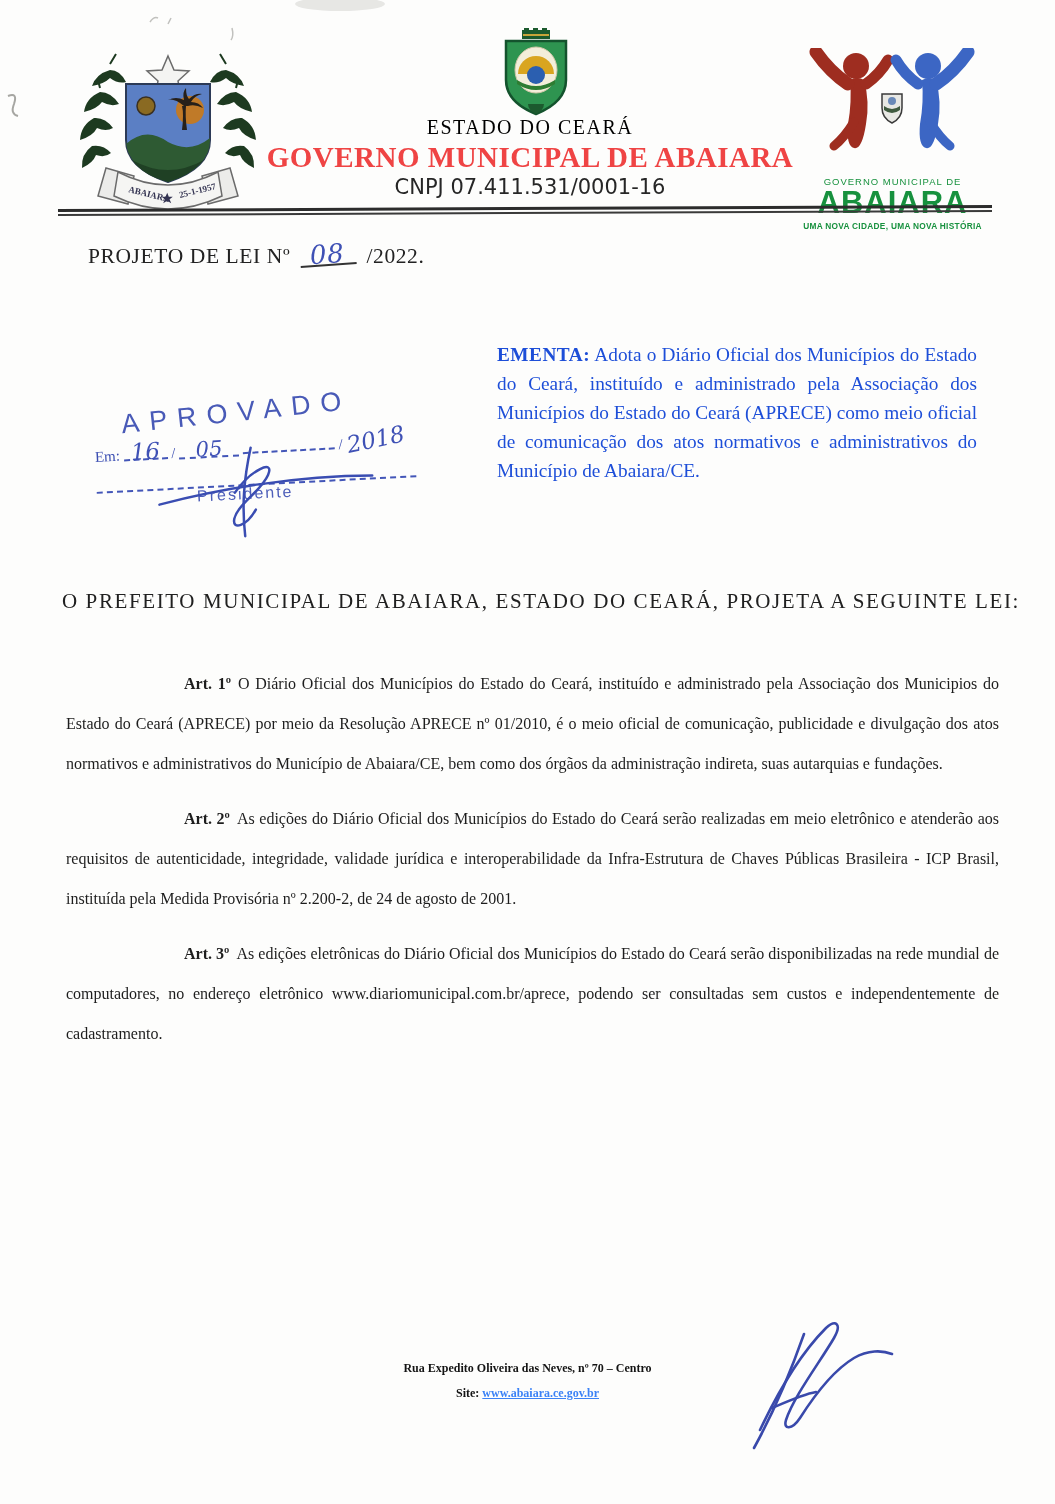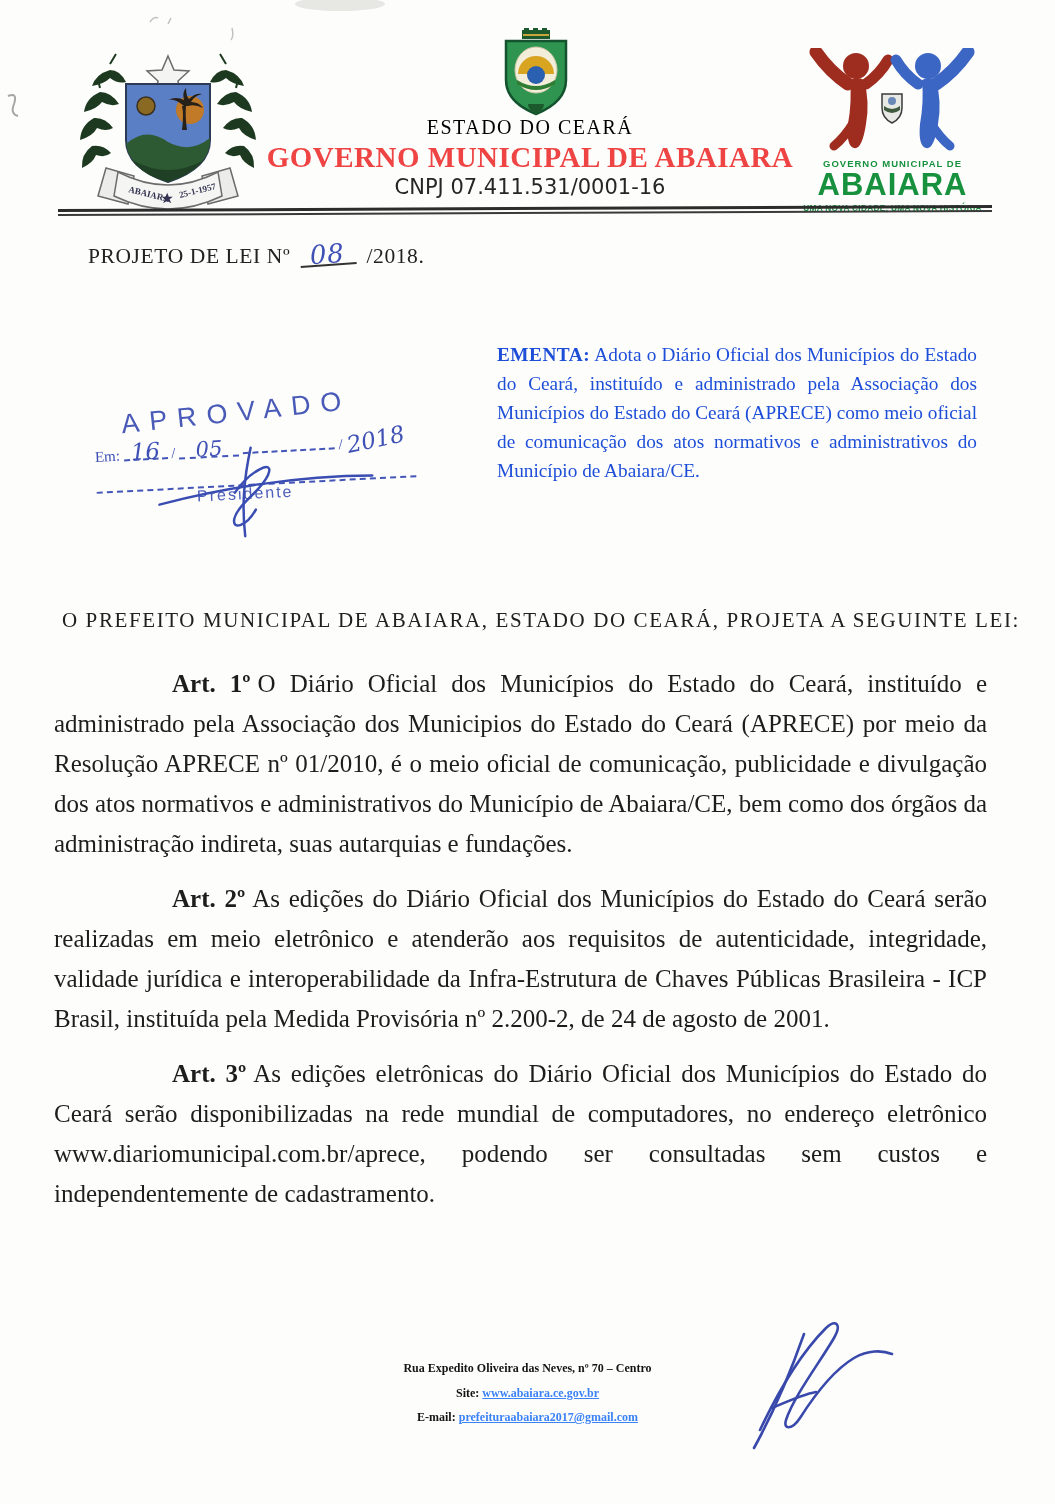--- a/index.html
+++ b/index.html
@@ -16,21 +16,21 @@
   .crest-left{position:absolute;left:76px;top:52px;}
   .ceara-crest{position:absolute;left:490px;top:28px;}
   .header-center{
     position:absolute;left:240px;top:116px;width:580px;
     text-align:center;line-height:1.15;
   }
   .state-line{font-size:20px;letter-spacing:1.5px;color:#000000;}
   .gov-line{font-size:29px;font-weight:bold;letter-spacing:.5px;color:#ef4444;margin-top:2px;}
   .cnpj-line{font-family:"DejaVu Sans", sans-serif;font-size:21px;color:#262626;margin-top:1px;}
   .logo{position:absolute;left:795px;top:48px;width:195px;text-align:center;}
-  .logo-top{font-family:"Liberation Sans", sans-serif;font-size:9.5px;font-weight:bold;color:#17913e;letter-spacing:1px;margin-top:2px;text-align:center;}
+  .logo-top{font-family:"Liberation Sans", sans-serif;font-size:9.5px;font-weight:normal;color:#17913e;letter-spacing:1px;margin-top:20px;text-align:center;}
   .logo-name{font-family:"Liberation Sans", sans-serif;font-size:31px;font-weight:bold;color:#17913e;letter-spacing:1px;line-height:1;}
   .logo-slogan{font-family:"Liberation Sans", sans-serif;font-size:8.3px;font-weight:bold;color:#17913e;letter-spacing:.3px;margin-top:3px;}
   .header-rule{
     position:absolute;left:58px;top:207px;width:934px;height:7px;
     transform:rotate(-.25deg);
   }
   .header-rule .r1{height:2.5px;background:#2c2c2c;}
   .header-rule .r2{height:2px;background:#3a3a3a;margin-top:2px;}
   
   .doc-title{position:absolute;left:88px;top:244px;font-size:21.5px;letter-spacing:.6px;color:#222;}
@@ -61,25 +61,25 @@
   .sig-squiggle{position:absolute;left:60px;top:-42px;}
   
   .ementa{
     position:absolute;left:497px;top:340px;width:480px;
     font-size:19.3px;line-height:29px;text-align:justify;color:#1d4ed8;
   }
   .ementa b{letter-spacing:.5px;}
   
   .preamble{
     position:absolute;left:62px;top:589px;width:935px;
-    font-size:21px;letter-spacing:1.6px;white-space:nowrap;color:#202020;margin-top:19px;
+    font-size:21px;letter-spacing:1.6px;white-space:nowrap;color:#202020;
   }
   .articles{
-    position:absolute;left:54px;top:664px;width:933px;
-    font-size:25px;line-height:40px;text-align:justify;color:#1d1d1d;
+    position:absolute;left:66px;top:664px;width:933px;
+    font-size:16px;line-height:40px;text-align:justify;color:#1d1d1d;
   }
   .articles p{margin:0 0 15px 0;text-indent:118px;}
   .art-label{font-weight:bold;margin-right:7px;}
   
   .footer{
     position:absolute;left:0;top:1356px;width:1055px;text-align:center;
     font-size:12px;font-weight:bold;line-height:24.5px;color:#141414;
   }
   .footer .lnk{text-decoration:underline;color:#3b82f6;}
   .sign-flourish{position:absolute;left:742px;top:1312px;}
@@ -186,21 +186,21 @@
   </div>
 
   <div class="header-rule">
     <div class="r1"></div>
       <div class="r2"></div>
   </div>
 
   <div class="doc-title">
     <span>PROJETO DE LEI Nº</span>
     <span class="hw title-num">08</span>
-    <span>/2018.</span>
+    <span>/2022.</span>
   </div>
 
   <div class="stamp">
     <div class="stamp-title">APROVADO</div>
     <div class="stamp-date">
       <span>Em:</span>
       <span class="fill day hw">16</span>
       <span>/</span>
       <span class="fill month hw">05</span>
       <span class="dashline"></span>
@@ -238,24 +238,20 @@
       <span class="art-label">Art. 3º</span><span>As edições eletrônicas do Diário Oficial dos Municípios do Estado do Ceará serão disponibilizadas na rede mundial de computadores, no endereço eletrônico www.diariomunicipal.com.br/aprece, podendo ser consultadas sem custos e independentemente de cadastramento.</span>
     </p>
   </div>
 
   <div class="footer">
     <div>Rua Expedito Oliveira das Neves, nº 70 – Centro</div>
     <div>
       <span>Site:</span>
       <span class="lnk">www.abaiara.ce.gov.br</span>
     </div>
-    <div>
-      <span>E-mail:</span>
-      <span class="lnk">prefeituraabaiara2017@gmail.com</span>
-    </div>
   </div>
 
   <svg class="sign-flourish" width="155" height="140" viewBox="0 0 155 140">
     <g stroke="#3949ab" stroke-width="2.6" fill="none" stroke-linecap="round">
       <path d="M18,118 C36,80 60,40 84,16 C94,7 100,12 92,26 C78,50 52,84 44,108 C41,118 50,118 58,106 C72,84 92,58 112,46 C126,38 140,38 150,42"></path>
       <path d="M62,22 C50,56 34,96 12,136"></path>
       <path d="M30,96 C44,90 62,82 74,80"></path>
     </g>
   </svg>
 

